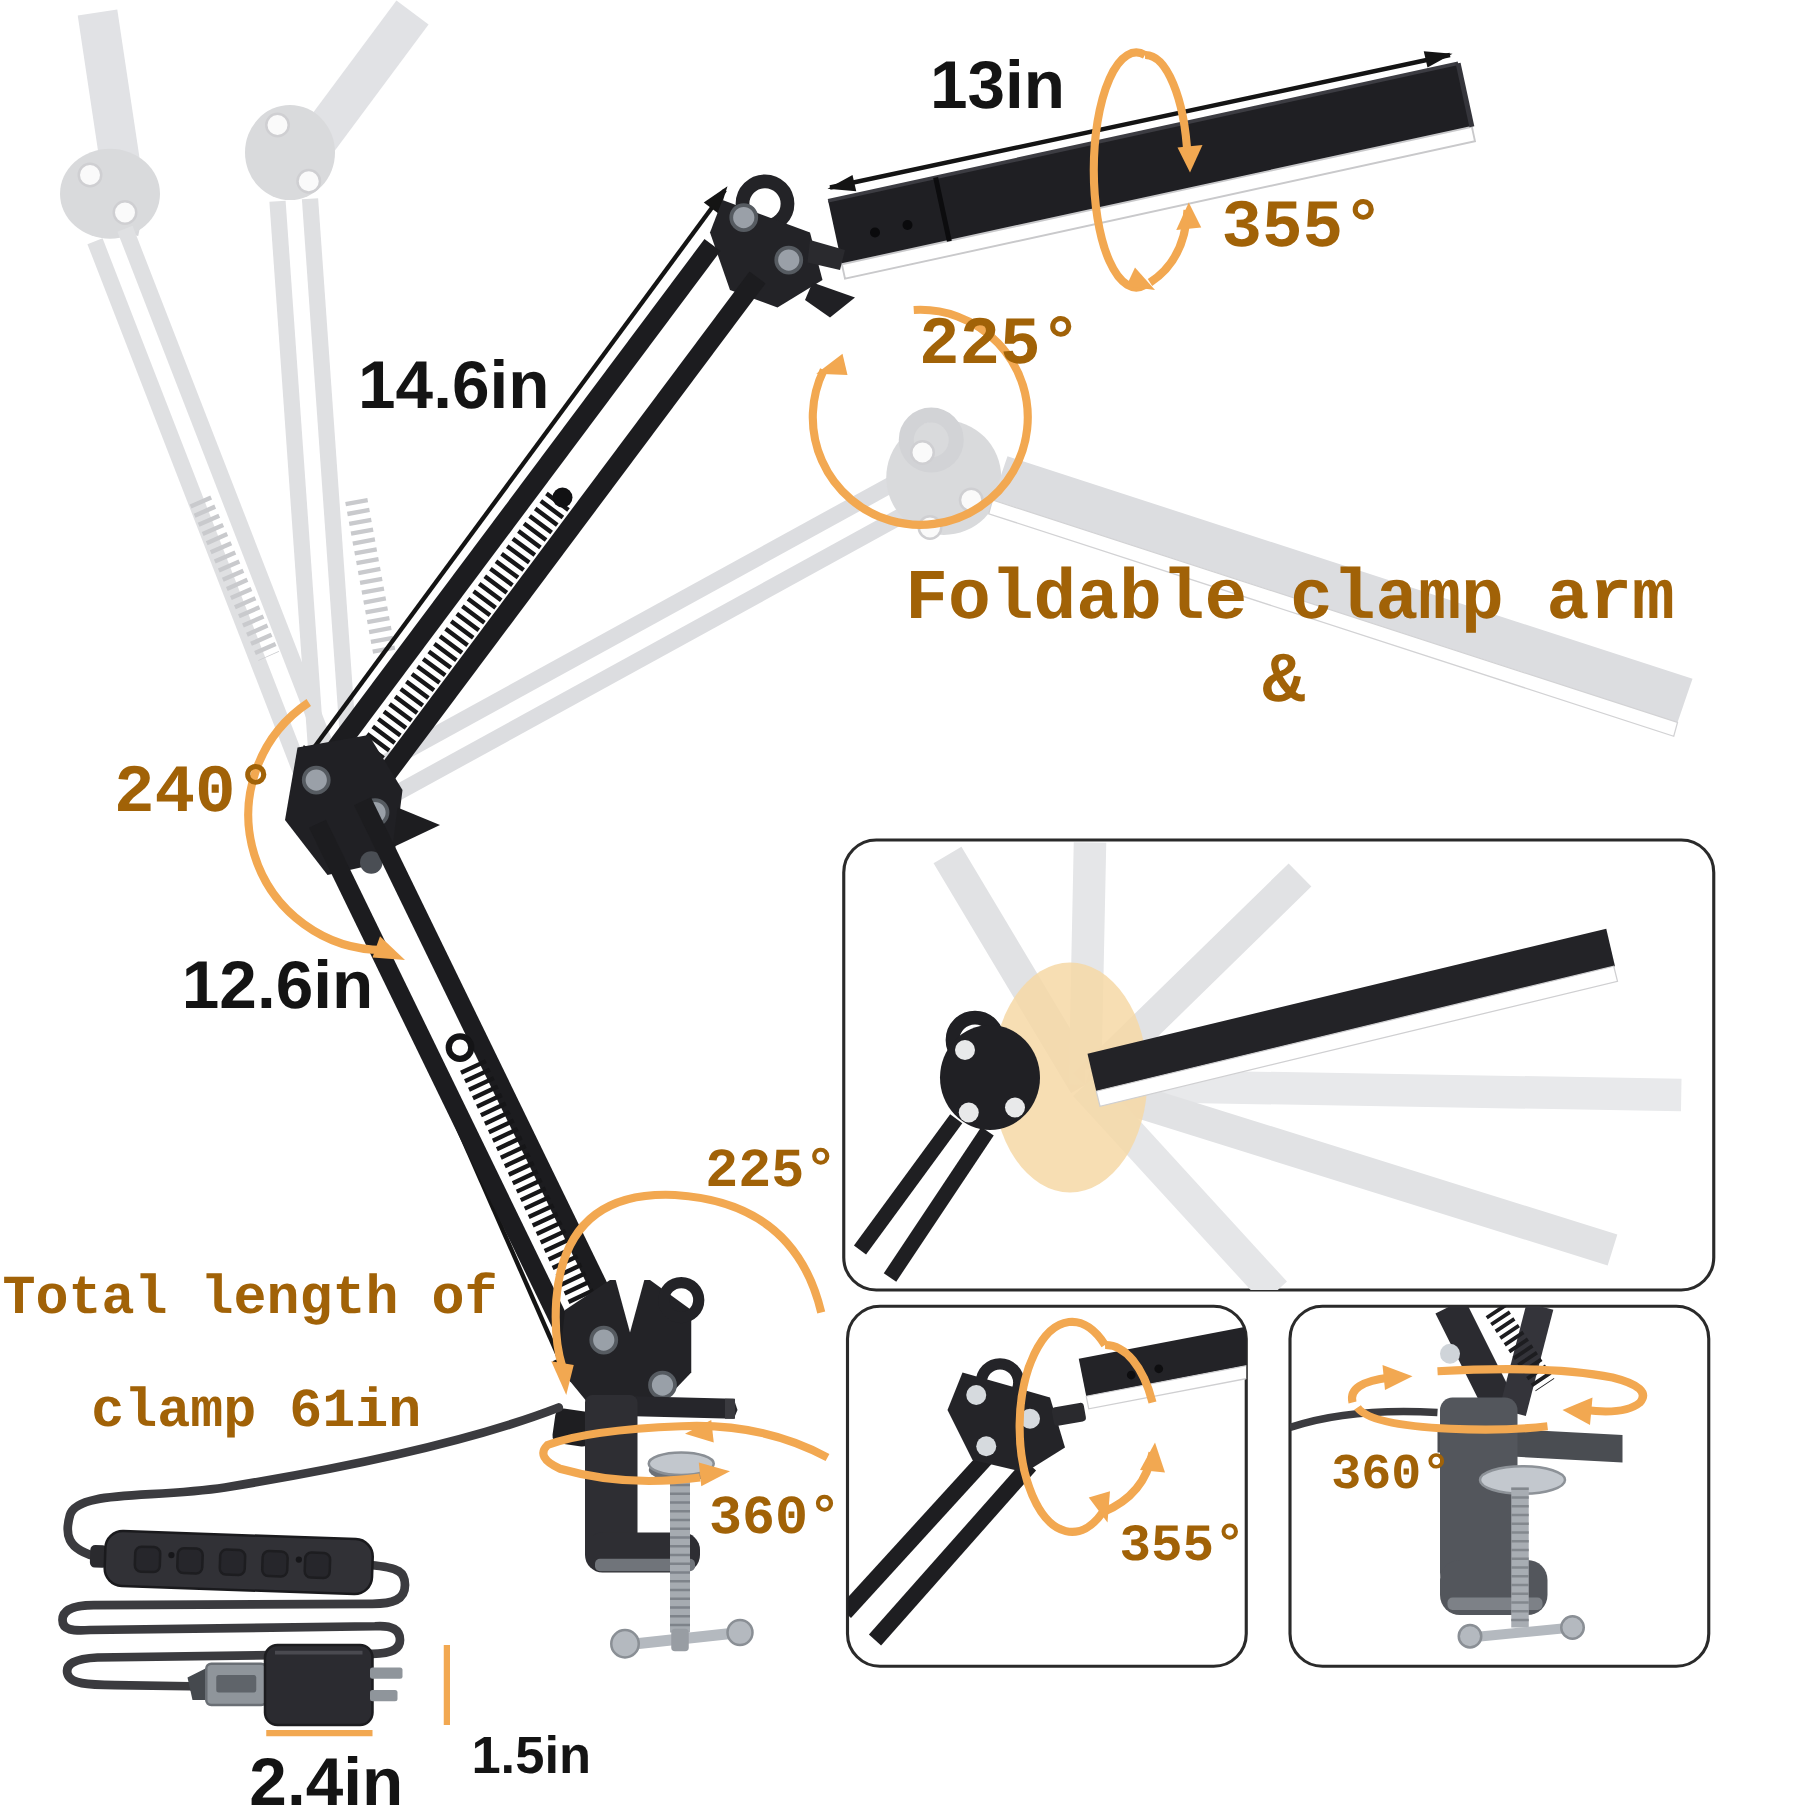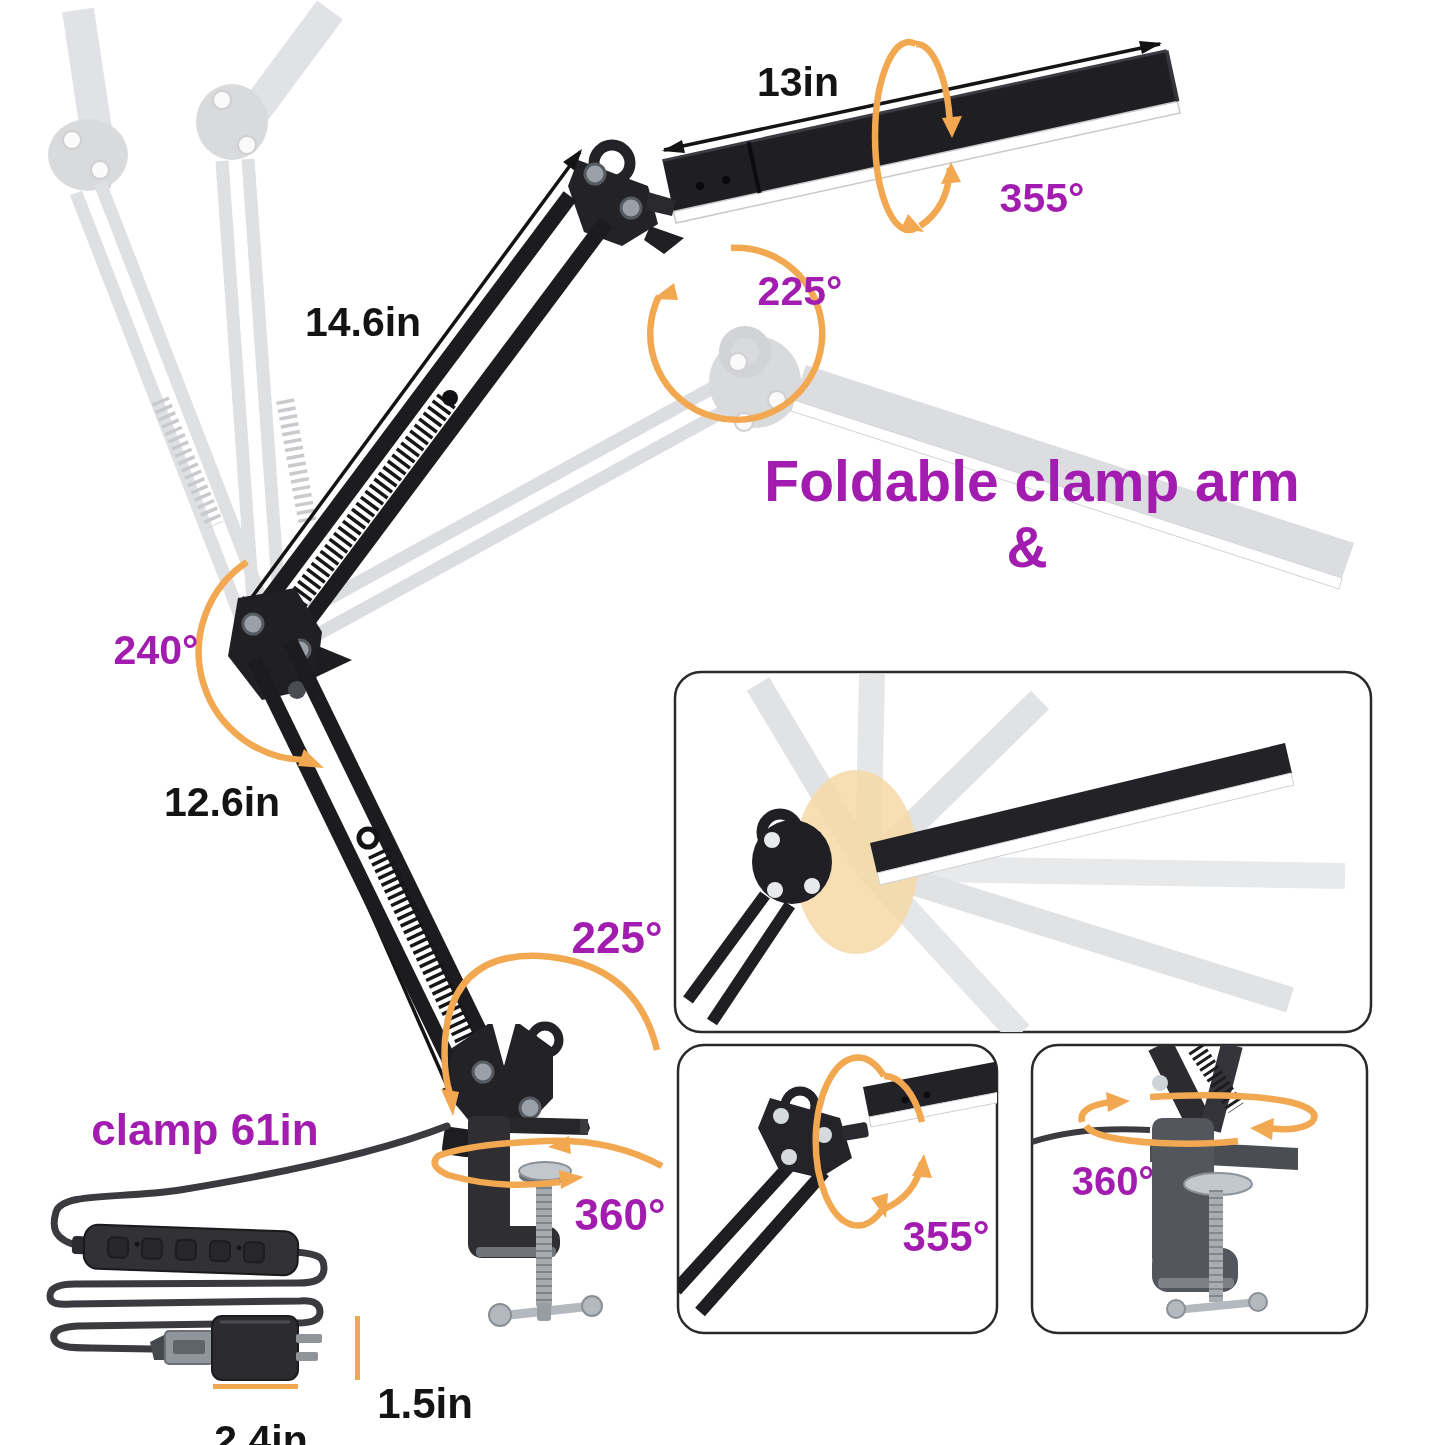--- a/index.html
+++ b/index.html
@@ -6,22 +6,22 @@
   #stage{
     position:relative;width:1445px;height:1445px;background:#fff;overflow:hidden;
     font-family:"Liberation Sans","DejaVu Sans",sans-serif;
   }
   #art{position:absolute;left:0;top:0;z-index:1;}
   .lbl{
     position:absolute;z-index:5;transform:translate(-50%,-50%);
     font-weight:bold;white-space:nowrap;line-height:1;letter-spacing:0px;
   }
   .black{color:#141414;}
-  .orange{color:#a21caf;}
-  .f46{font-size:41px;margin-top:14px;}
+  .orange{color:#a16207;font-family:Liberation Mono, monospace;}
+  .f46{font-size:54px;}
   .f44{font-size:44px;}
   .f42{font-size:42px;}
   .f40{font-size:40px;}
   .headline{font-size:57px;}
 </style>
 </head>
 <body>
 
 <div id="stage">
 
@@ -282,20 +282,21 @@
   <div class="lbl orange f46" style="left:1042px;top:184px;">355°</div>
   <div class="lbl orange f46" style="left:800px;top:277px;">225°</div>
   <div class="lbl black f46" style="left:363px;top:308px;">14.6in</div>
   <div class="lbl orange f46" style="left:156px;top:636px;">240°</div>
   <div class="lbl black f46" style="left:222px;top:788px;text-align:center;">12.6in</div>
 
   <div class="lbl orange headline" style="left:1032px;top:481px;">Foldable clamp arm</div>
   <div class="lbl orange headline" style="left:1027px;top:547px;">&amp;</div>
 
   <div class="lbl orange f44" style="left:617px;top:938px;">225°</div>
+  <div class="lbl orange f44" style="left:200px;top:1039px;">Total length of</div>
   <div class="lbl orange f44" style="left:205px;top:1130px;">clamp 61in</div>
   <div class="lbl orange f44" style="left:620px;top:1215px;">360°</div>
 
   <div class="lbl orange f42" style="left:946px;top:1237px;">355°</div>
   <div class="lbl orange f40" style="left:1113px;top:1181px;">360°</div>
 
   <div class="lbl black f42" style="left:425px;top:1404px;">1.5in</div>
   <div class="lbl black f46" style="left:261px;top:1426px;">2.4in</div>
 </div>
 

